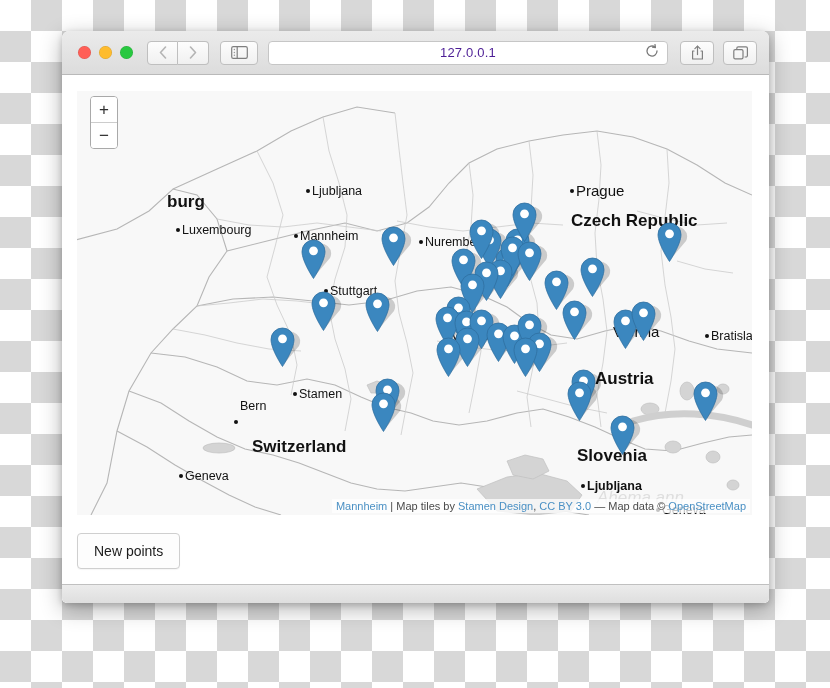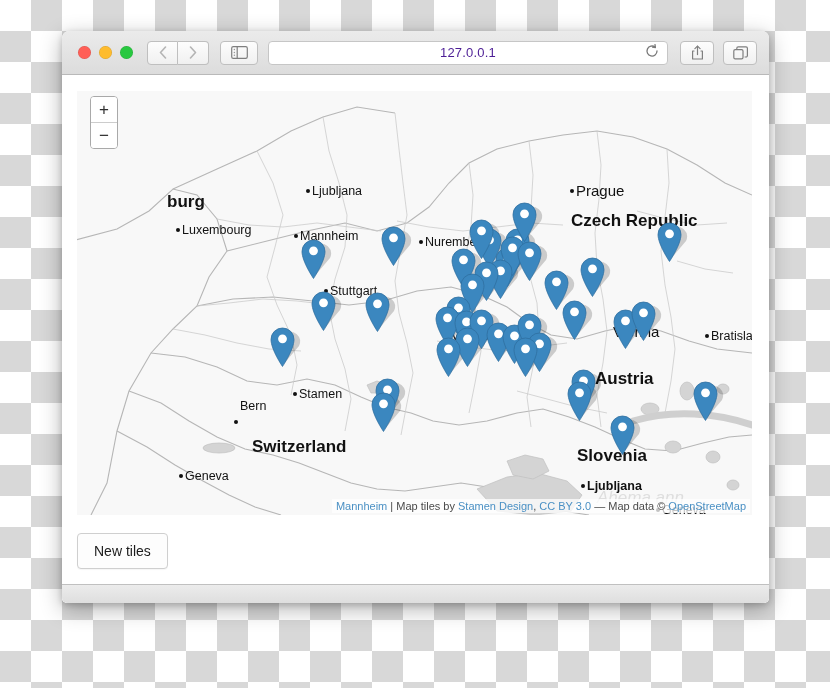--- a/index.html
+++ b/index.html
@@ -587,17 +587,17 @@
             <path d="M12.5 40.5 C12.5 40.5 24 23.5 24 13.5 A11.5 11.5 0 1 0 1 13.5 C1 23.5 12.5 40.5 12.5 40.5 Z" fill="#3b87bf" stroke="#2f6f9f" stroke-width="0.8"></path>
             <circle cx="12.5" cy="12.8" r="4.4" fill="#ffffff"></circle>
           </svg>
         </div>
 
       <div class="attrib">
         <a href="#">Mannheim</a><span> | </span><span>Map tiles by </span><a href="#">Stamen Design</a><span>, </span><a href="#">CC BY 3.0</a><span> — </span><span>Map data © </span><a href="#">OpenStreetMap</a>
       </div>
     </div>
 
-    <button class="newpoints">New tiles</button>
+    <button class="newpoints">New points</button>
 
     <div class="statusbar"></div>
   </div>
 </div>
 
 </body></html>

